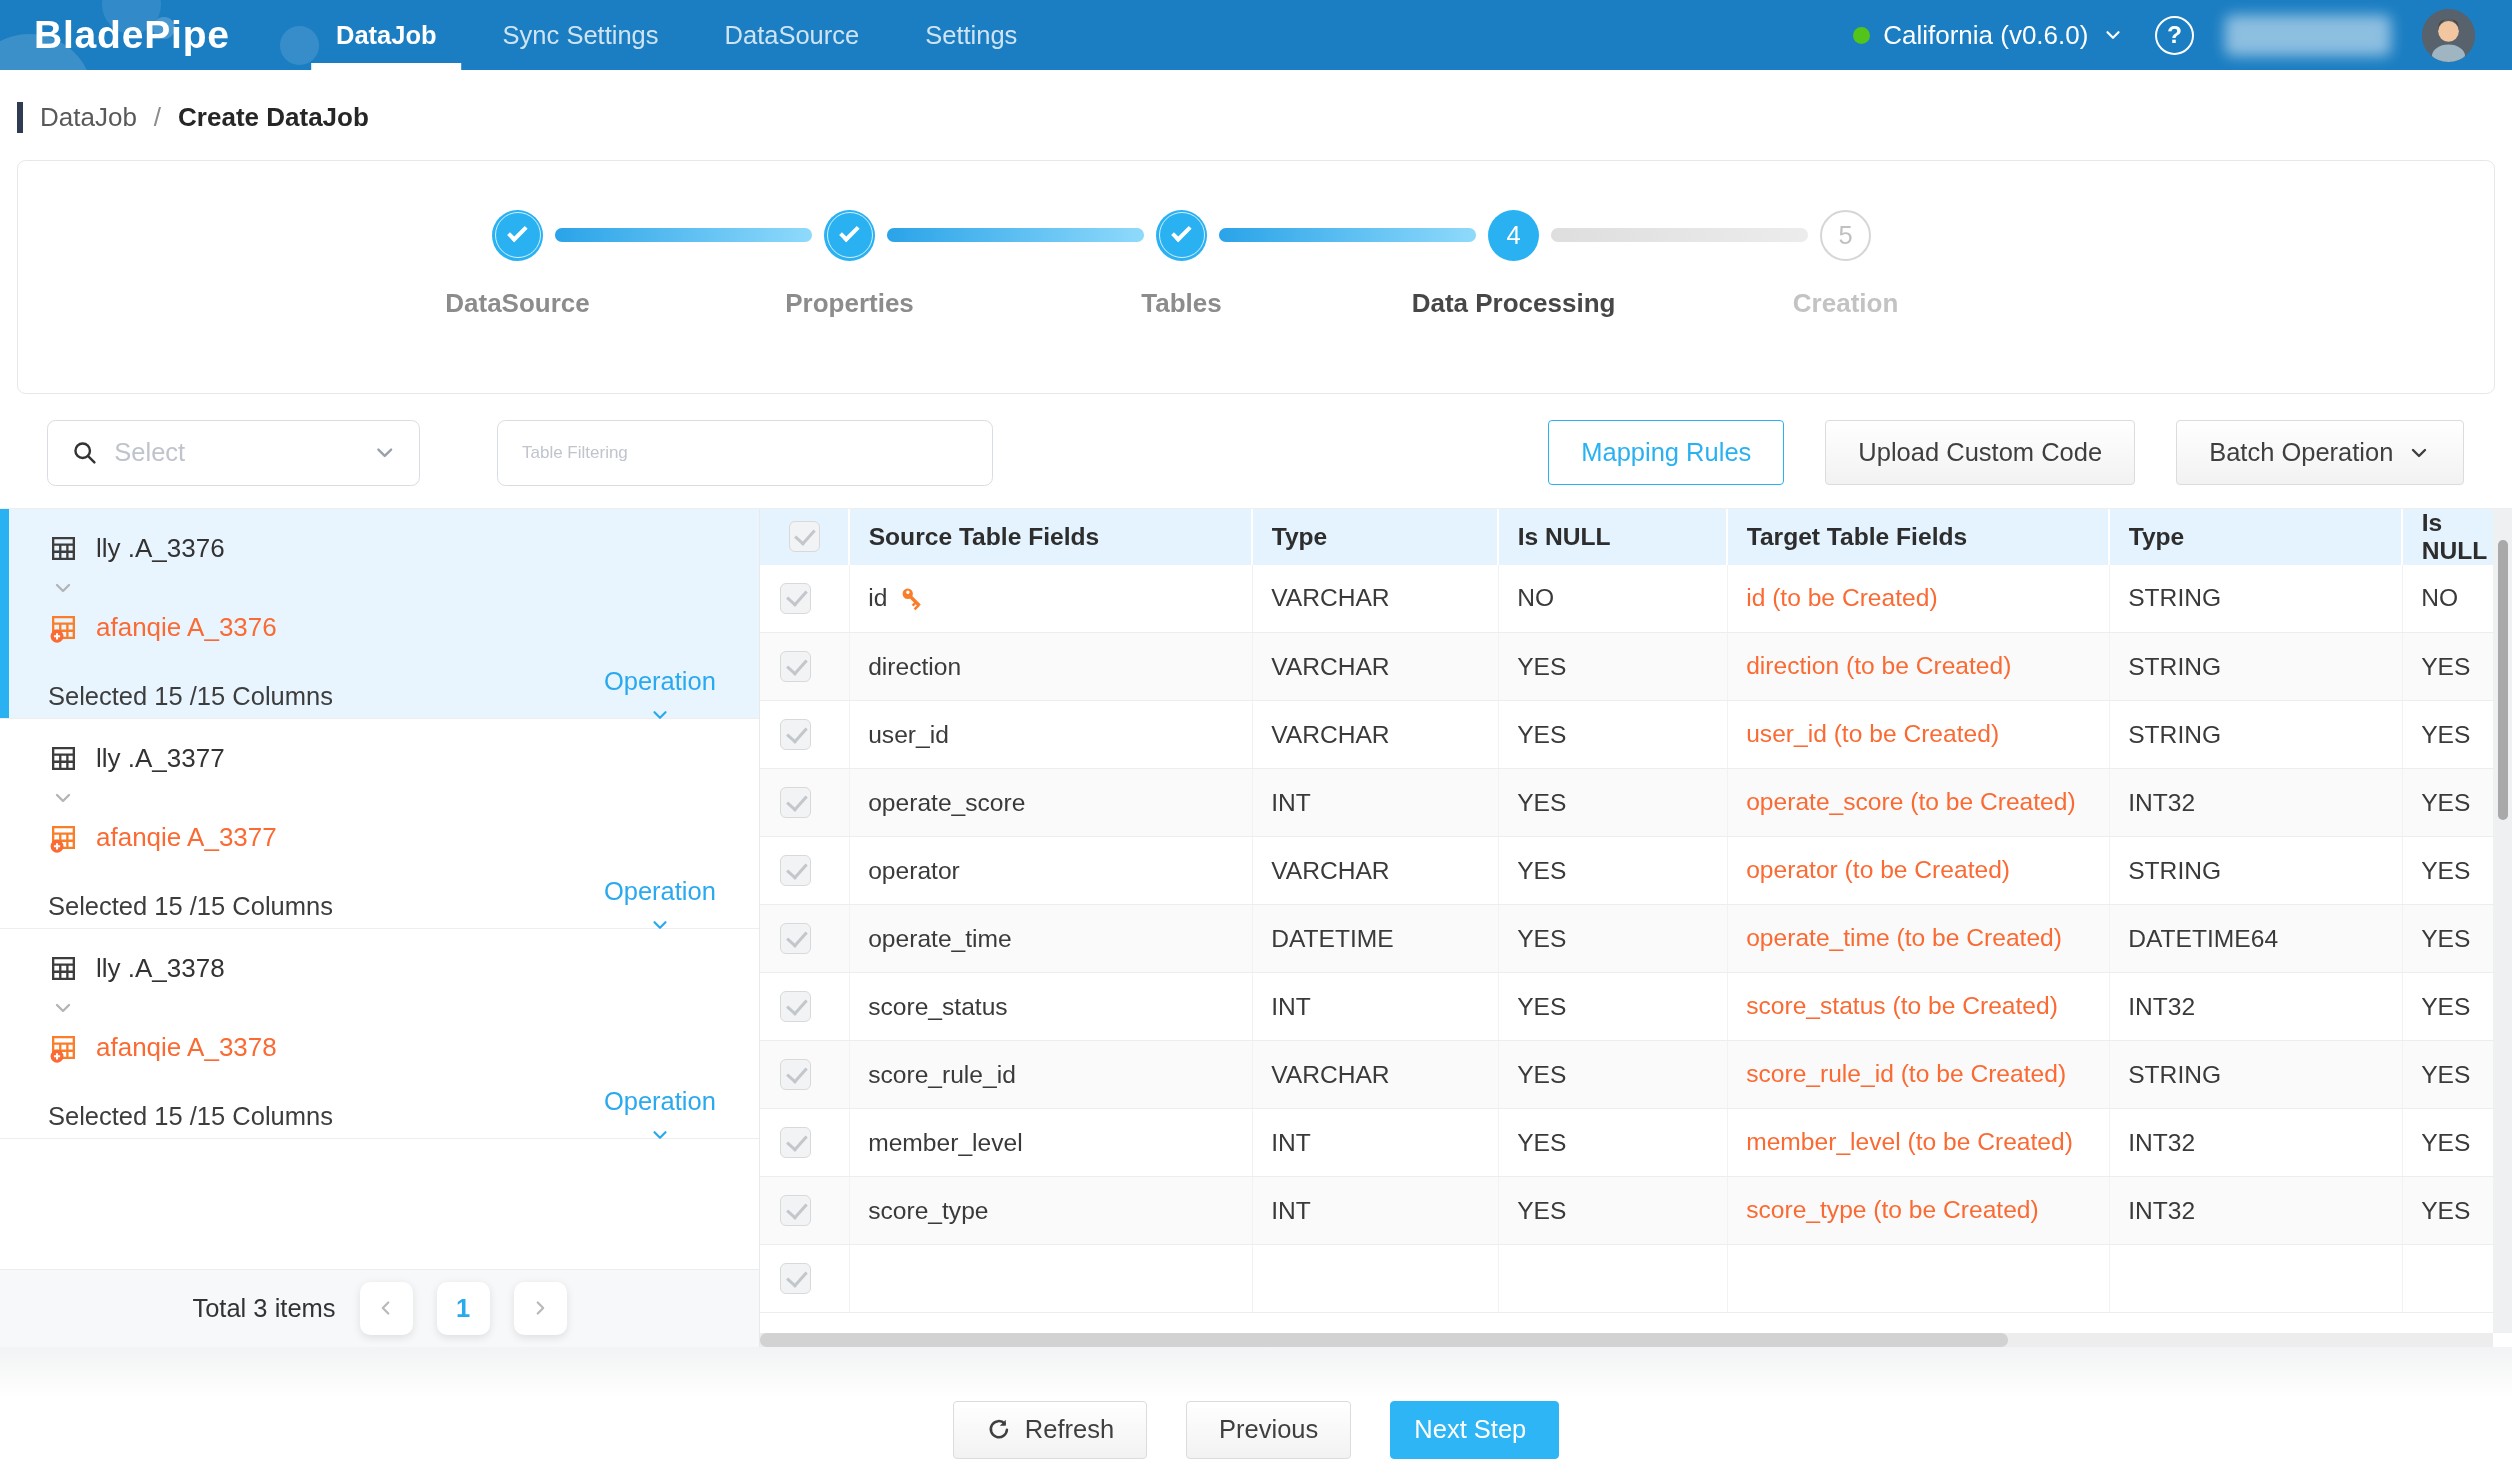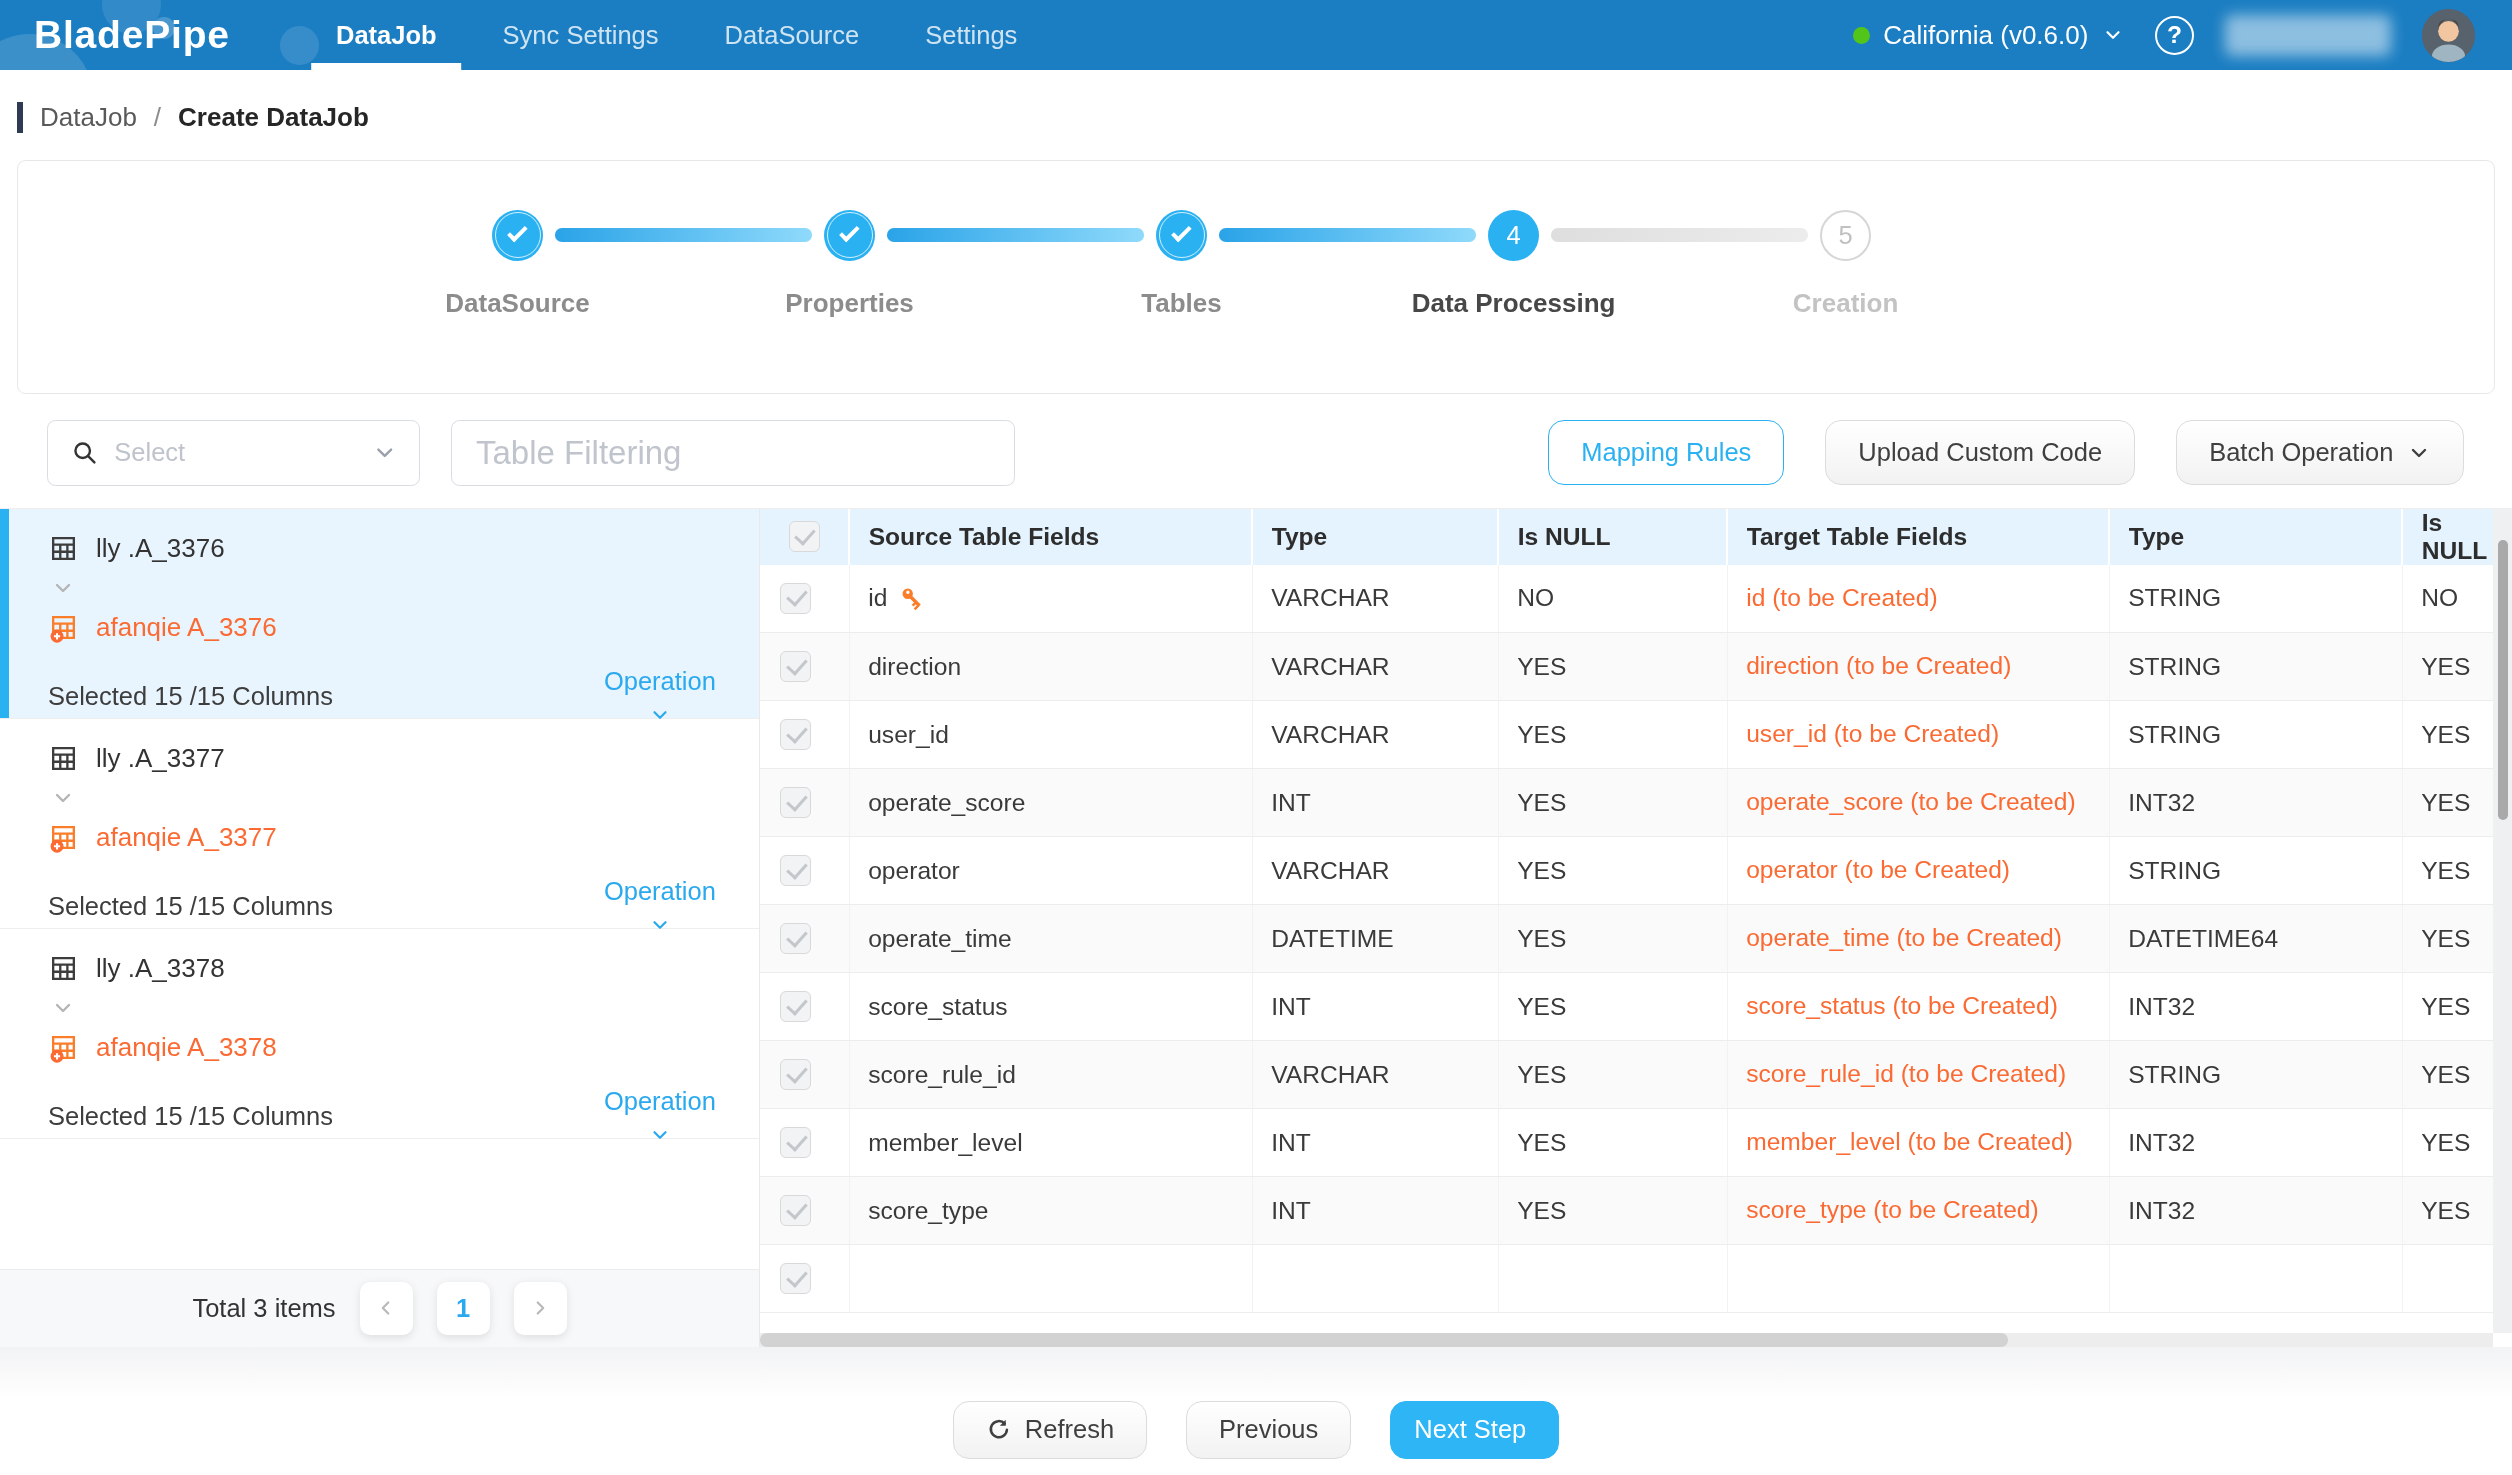--- a/index.html
+++ b/index.html
@@ -64,25 +64,25 @@
   .step-label.done { color:#8c8c8c; }
   .step-label.active { color:#474747; }
   .step-label.pending { color:#c3c3c3; }
 
   
   .toolbar { display:flex; align-items:center; margin:25.5px 48px 22px 47px; gap:31px; flex:0 0 auto; }
   .select-box { width:373px; height:66px; border:1.7px solid #d8dce3; border-radius:8.5px; background:#fff;
                 display:flex; align-items:center; padding:0 22px; gap:15.3px; color:#bfc3cc; font-size:25.5px; cursor:pointer; }
   .select-box .sicon svg { width:29px; height:29px; }
   .select-box .chev { margin-left:auto; } .select-box .chev svg { width:25.5px;height:25.5px; color:#9aa0ab; }
-  .filter-input { width:564px; height:66px; border:1.7px solid #d8dce3; border-radius:8.5px; font-size:33px;
-                  padding:0 24px; color:#333; outline:none; }
+  .filter-input { width:496px; height:66px; border:1.7px solid #d8dce3; border-radius:8.5px; font-size:17px;
+                  padding:0 24px; color:#333; outline:none;margin-left:46px; }
   .filter-input::placeholder { color:#c0c4cc; }
   .toolbar-right { margin-left:auto; display:flex; gap:41px; }
-  .btn { height:65px; padding:0 32px; border-radius:16px; border:1.7px solid #dcdcdc;
+  .btn { height:65px; padding:0 32px; border-radius:4px; border:1.7px solid #dcdcdc;
          background:linear-gradient(#fff,#f2f2f2); font-size:25.5px; color:#3f3f3f;
          display:flex; align-items:center; gap:13.6px; cursor:pointer; font-family:inherit; }
   .btn-outline-blue { border-color:#29b1f2; color:#29b1f2; background:#fff; }
   .btn .chev svg { width:24px; height:24px; color:#3f3f3f; }
 
   
   .main { display:flex; border-top:1.7px solid #eeeeee; height:839px; flex:0 0 839px; position:relative; }
   .left-panel { width:760px; flex:0 0 760px; border-right:1.7px solid #e9e9e9; display:flex; flex-direction:column; }
   .list-item { height:210px; flex:0 0 210px; border-bottom:1.7px solid #eeeeee; position:relative;
                padding:24px 38px 0 48px; background:#fff; cursor:pointer; }

